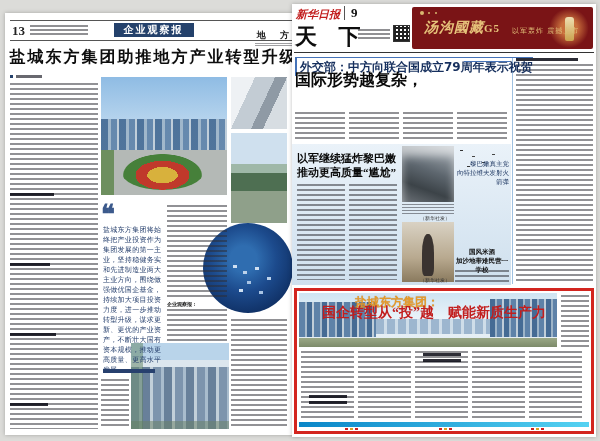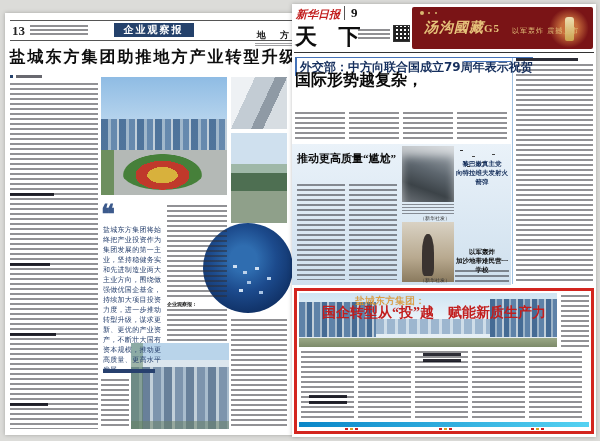--- a/index.html
+++ b/index.html
@@ -61,37 +61,37 @@
   .vrule{position:absolute;left:220px;top:54px;width:0;height:226px;border-left:1px solid #9fc0e0;}
   .kickrow{position:absolute;left:3px;top:53px;width:215px;height:10px;}
   .kick{position:absolute;left:0;top:0;border-left:2px solid #4472b8;border-top:1px solid #4472b8;padding:1px 0 0 3px;font-size:12px;font-weight:bold;color:#17305e;white-space:nowrap;}
   .kickline{position:absolute;right:0;top:4px;width:46px;border-top:1px solid #4472b8;}
   .rhead{position:absolute;left:3px;top:66px;width:216px;font:bold 16px "Liberation Serif",serif;line-height:19px;color:#090909;}
   .tc{position:absolute;top:108px;width:50px;height:30px;}
   .leb{position:absolute;left:0;top:140px;width:219px;height:141px;background:linear-gradient(#eaf2f9,#cfe0ee);overflow:hidden;}
   .birds{position:absolute;left:120px;top:6px;width:3px;height:1px;background:#333;box-shadow:12px 3px #444,24px -2px #333,36px 4px #444,48px 0 #333,60px 6px #444,30px 10px #333,70px 12px #444,55px 16px #333,80px 4px #444;}
   .lebhead{position:absolute;left:5px;top:7px;font:bold 11px "Liberation Serif",serif;line-height:14px;color:#0a0a0a;}
   .ruin{position:absolute;left:110px;top:2px;width:52px;height:56px;background:linear-gradient(200deg,#aeb6bd,#5d666e 45%,#3c4348 72%,#6b7177);box-shadow:inset 0 10px 8px rgba(255,255,255,.55);}
-  .sub1{position:absolute;left:163px;top:16px;width:54px;text-align:center;font-weight:bold;font-size:6.5px;line-height:9px;color:#16305c;}
+  .sub1{position:absolute;left:163px;top:16px;width:54px;text-align:right;font-weight:normal;font-size:6.5px;line-height:9px;color:#16305c;}
   .cred{position:absolute;font-size:5px;color:#333;}
   .lc1{position:absolute;left:5px;top:40px;width:48px;height:96px;}
   .lc2{position:absolute;left:57px;top:40px;width:48px;height:96px;}
   .capbars{position:absolute;left:110px;top:60px;width:52px;height:12px;background-image:repeating-linear-gradient(to bottom,rgba(45,45,52,.5) 0 1px,transparent 1px 3px);}
   .child{position:absolute;left:110px;top:78px;width:52px;height:60px;background:linear-gradient(#d9d2c4,#b8a98f 60%,#8a7a5e);}
   .fig{position:absolute;left:20px;top:12px;width:12px;height:42px;border-radius:45% 45% 20% 20%;background:#3a3330;}
   .sub2{position:absolute;left:163px;top:104px;width:54px;text-align:center;font-weight:bold;font-size:6.5px;line-height:9px;color:#0d0d0d;}
   .lc3{position:absolute;left:163px;top:126px;width:54px;height:12px;}
   .adbox{position:absolute;left:2px;top:284px;width:294px;height:140px;border:3px solid #d3251f;background:#fff;}
   .pano{position:absolute;left:2px;top:2px;width:258px;height:54px;overflow:hidden;}
   .p-sky{position:absolute;inset:0;background:linear-gradient(#cfe4f2,#eef5fa 55%,#dfe9f0);}
   .p-bl{position:absolute;left:0;top:16%;width:30%;height:66%;background:repeating-linear-gradient(90deg,#5e82a8 0 6px,#a9bccd 6px 8px,#456b94 8px 13px,#c0cdd8 13px 15px);}
   .p-br{position:absolute;right:0;top:12%;width:26%;height:70%;background:repeating-linear-gradient(90deg,#456b94 0 5px,#9db4c8 5px 7px,#5e82a8 7px 12px,#c0cdd8 12px 14px);}
   .p-mid{position:absolute;left:30%;right:26%;top:48%;height:28%;background:repeating-linear-gradient(90deg,#9db6cf 0 8px,#cfdde9 8px 11px);}
   .p-grn{position:absolute;left:0;right:0;bottom:0;height:16%;background:linear-gradient(#9aa886,#7d8b6a);}
-  .adkick{position:absolute;left:58px;top:3px;font-weight:normal;font-size:10px;color:#e59a2a;text-shadow:0 0 1px rgba(120,60,0,.4);z-index:3;white-space:nowrap;}
+  .adkick{position:absolute;left:58px;top:3px;font-weight:bold;font-size:12px;color:#e59a2a;text-shadow:0 0 1px rgba(120,60,0,.4);z-index:3;white-space:nowrap;}
   .adhead{position:absolute;left:14px;top:13px;width:246px;text-align:center;font:bold 14px "Liberation Serif",serif;color:#c21e1e;z-index:3;white-space:nowrap;}
   .adrcol{position:absolute;left:264px;top:4px;width:28px;height:52px;}
   .adc{position:absolute;top:60px;width:53px;height:68px;}
   .cbar2{position:absolute;height:3px;background:rgba(15,15,25,.88);}
   .cyan{position:absolute;left:2px;right:2px;top:131px;height:5px;background:linear-gradient(90deg,#0a86c8,#55d2f2);}
   .logos{position:absolute;left:2px;right:2px;top:137px;height:2px;}
   .lg{position:absolute;top:0;width:3px;height:2px;background:#c22;box-shadow:5px 0 #d8a028,10px 0 #c22;}
 </style>
 </head>
 <body>
@@ -180,37 +180,38 @@
       <div>国际形势越复杂，</div>
     </div>
     <div class="tc gl" style="left:3px;"></div>
     <div class="tc gl" style="left:57px;"></div>
     <div class="tc gl" style="left:111px;"></div>
     <div class="tc gl" style="left:165px;"></div>
 
     <div class="leb">
       <span class="birds"></span>
       <div class="lebhead">
+        <div>以军继续猛炸黎巴嫩</div>
         <div>推动更高质量“尴尬”</div>
       </div>
       <div class="ruin"></div>
       <div class="sub1">
         <div>黎巴嫩真主党</div>
         <div>向特拉维夫发射火箭弹</div>
       </div>
       <div class="capbars"></div>
       <span class="cred" style="left:128px;top:71px;">（新华社发）</span>
       <div class="lc1 gl"></div>
       <div class="lc2 gl"></div>
       <div class="child">
         <div class="fig"></div>
       </div>
       <span class="cred" style="left:128px;top:133px;">（新华社发）</span>
       <div class="sub2">
-        <div>以军轰炸</div>
+        <div>国风米酒</div>
         <div>加沙地带难民营一学校</div>
       </div>
       <div class="lc3 gl"></div>
     </div>
 
     <div class="adbox">
       <div class="pano">
         <div class="p-sky"></div>
         <div class="p-bl"></div>
         <div class="p-br"></div>

